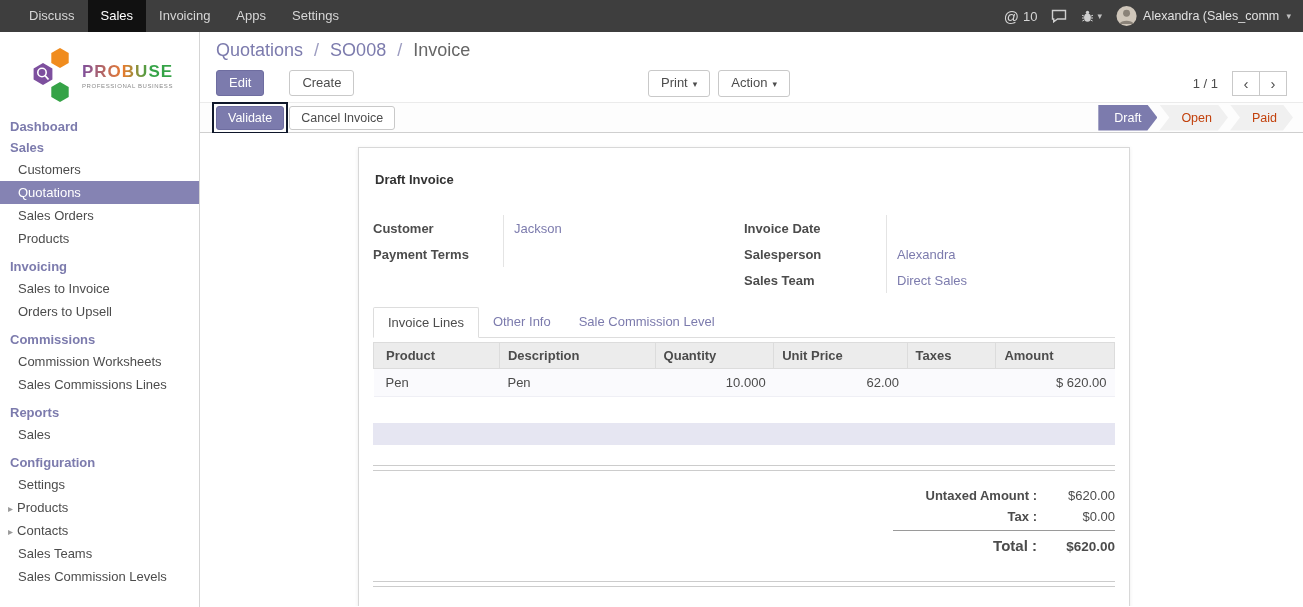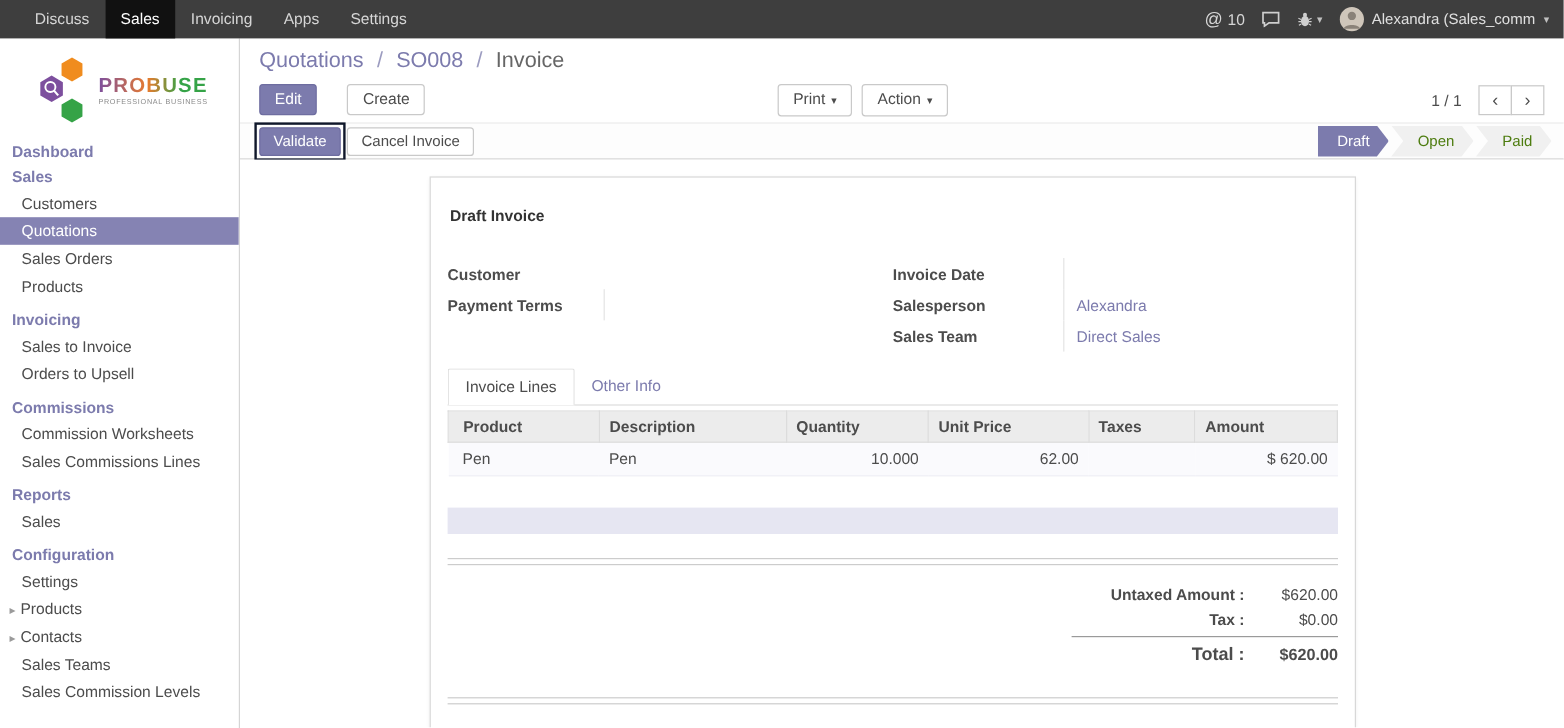--- a/index.html
+++ b/index.html
@@ -61,21 +61,21 @@
             cursor:pointer; }
   .pg-btn + .pg-btn { margin-left:-1px; }
 
   .statusbar { height:31px; border-top:1px solid #ebebeb; border-bottom:1px solid #cfcfcf;
                background:#fdfdfd; display:flex; align-items:center; padding-left:12px; }
   .red-box { border:2px solid #0f172a; padding:2px; display:inline-block; }
   .sb-btn { padding:3px 11px; font-size:12.5px; }
   .cancel-btn { margin-left:1px; }
   .states { margin-left:auto; margin-right:10px; display:flex; }
   .state { height:26px; line-height:26px; padding:0 16px 0 22px; font-size:12.5px;
-           background:#f0f0f0; color:#4d7c0f; margin-left:2px; cursor:pointer;
+           background:#f0f0f0; color:#c2410c; margin-left:2px; cursor:pointer;
            clip-path:polygon(0 0, calc(100% - 10px) 0, 100% 50%, calc(100% - 10px) 100%, 0 100%, 10px 50%); }
   .state.first { clip-path:polygon(0 0, calc(100% - 10px) 0, 100% 50%, calc(100% - 10px) 100%, 0 100%);
                  padding-left:16px; margin-left:0; }
   .state.active { background:#7c7bad; color:#fff; }
 
   .content { position:relative; height:calc(100% - 102px); overflow:hidden; background:#fff; }
   .sheet { position:absolute; left:158px; top:14px; width:772px; height:640px;
            background:#fff; border:1px solid #d8d8d8; box-shadow:0 1px 4px rgba(0,0,0,0.08);
            padding:14px; }
   .sheet-title { margin-top:10px; margin-left:2px; font-size:13px; font-weight:bold; color:#333; }
@@ -240,20 +240,21 @@
   </div>
 
   <div class="content">
     <div class="sheet">
       <div class="sheet-title">Draft Invoice</div>
 
       <div class="fields">
         <div class="fgroup">
           <div class="frow">
             <div class="flabel">Customer</div>
+            <div class="fvalue">Jackson</div>
           </div>
           <div class="frow">
             <div class="flabel">Payment Terms</div>
             <div class="fvalue"></div>
           </div>
         </div>
         <div class="fgroup right">
           <div class="frow">
             <div class="flabel">Invoice Date</div>
             <div class="fvalue"></div>
@@ -265,20 +266,21 @@
           <div class="frow">
             <div class="flabel">Sales Team</div>
             <div class="fvalue">Direct Sales</div>
           </div>
         </div>
       </div>
 
       <div class="tabs">
         <div class="tab active">Invoice Lines</div>
         <div class="tab">Other Info</div>
+        <div class="tab">Sale Commission Level</div>
       </div>
 
       <table class="lines">
         <thead>
           <tr>
             <th class="col-product">Product</th>
             <th class="col-desc">Description</th>
             <th class="col-qty">Quantity</th>
             <th class="col-price">Unit Price</th>
             <th class="col-tax">Taxes</th>

